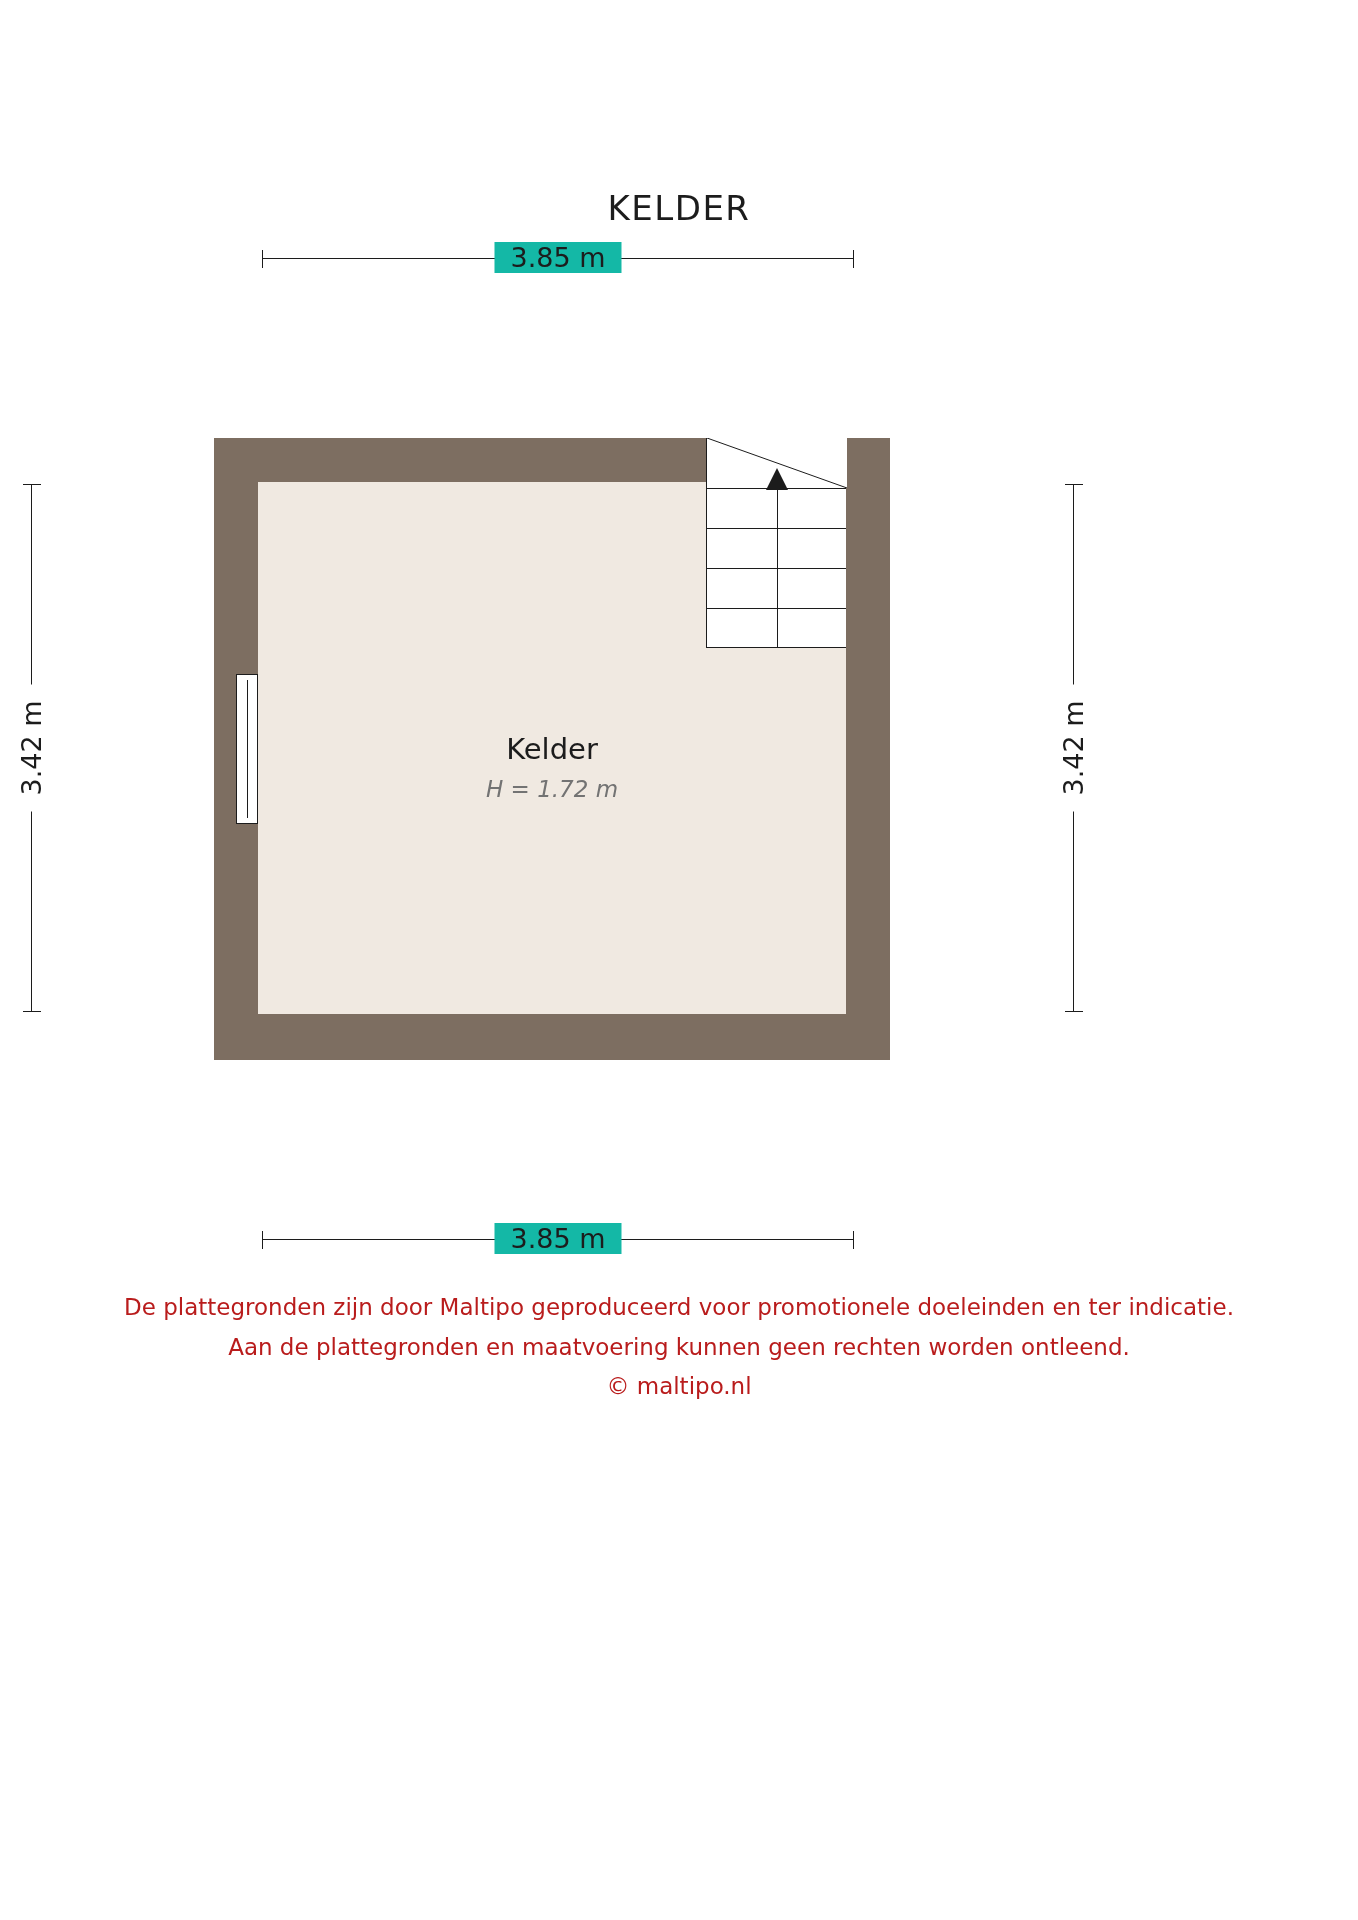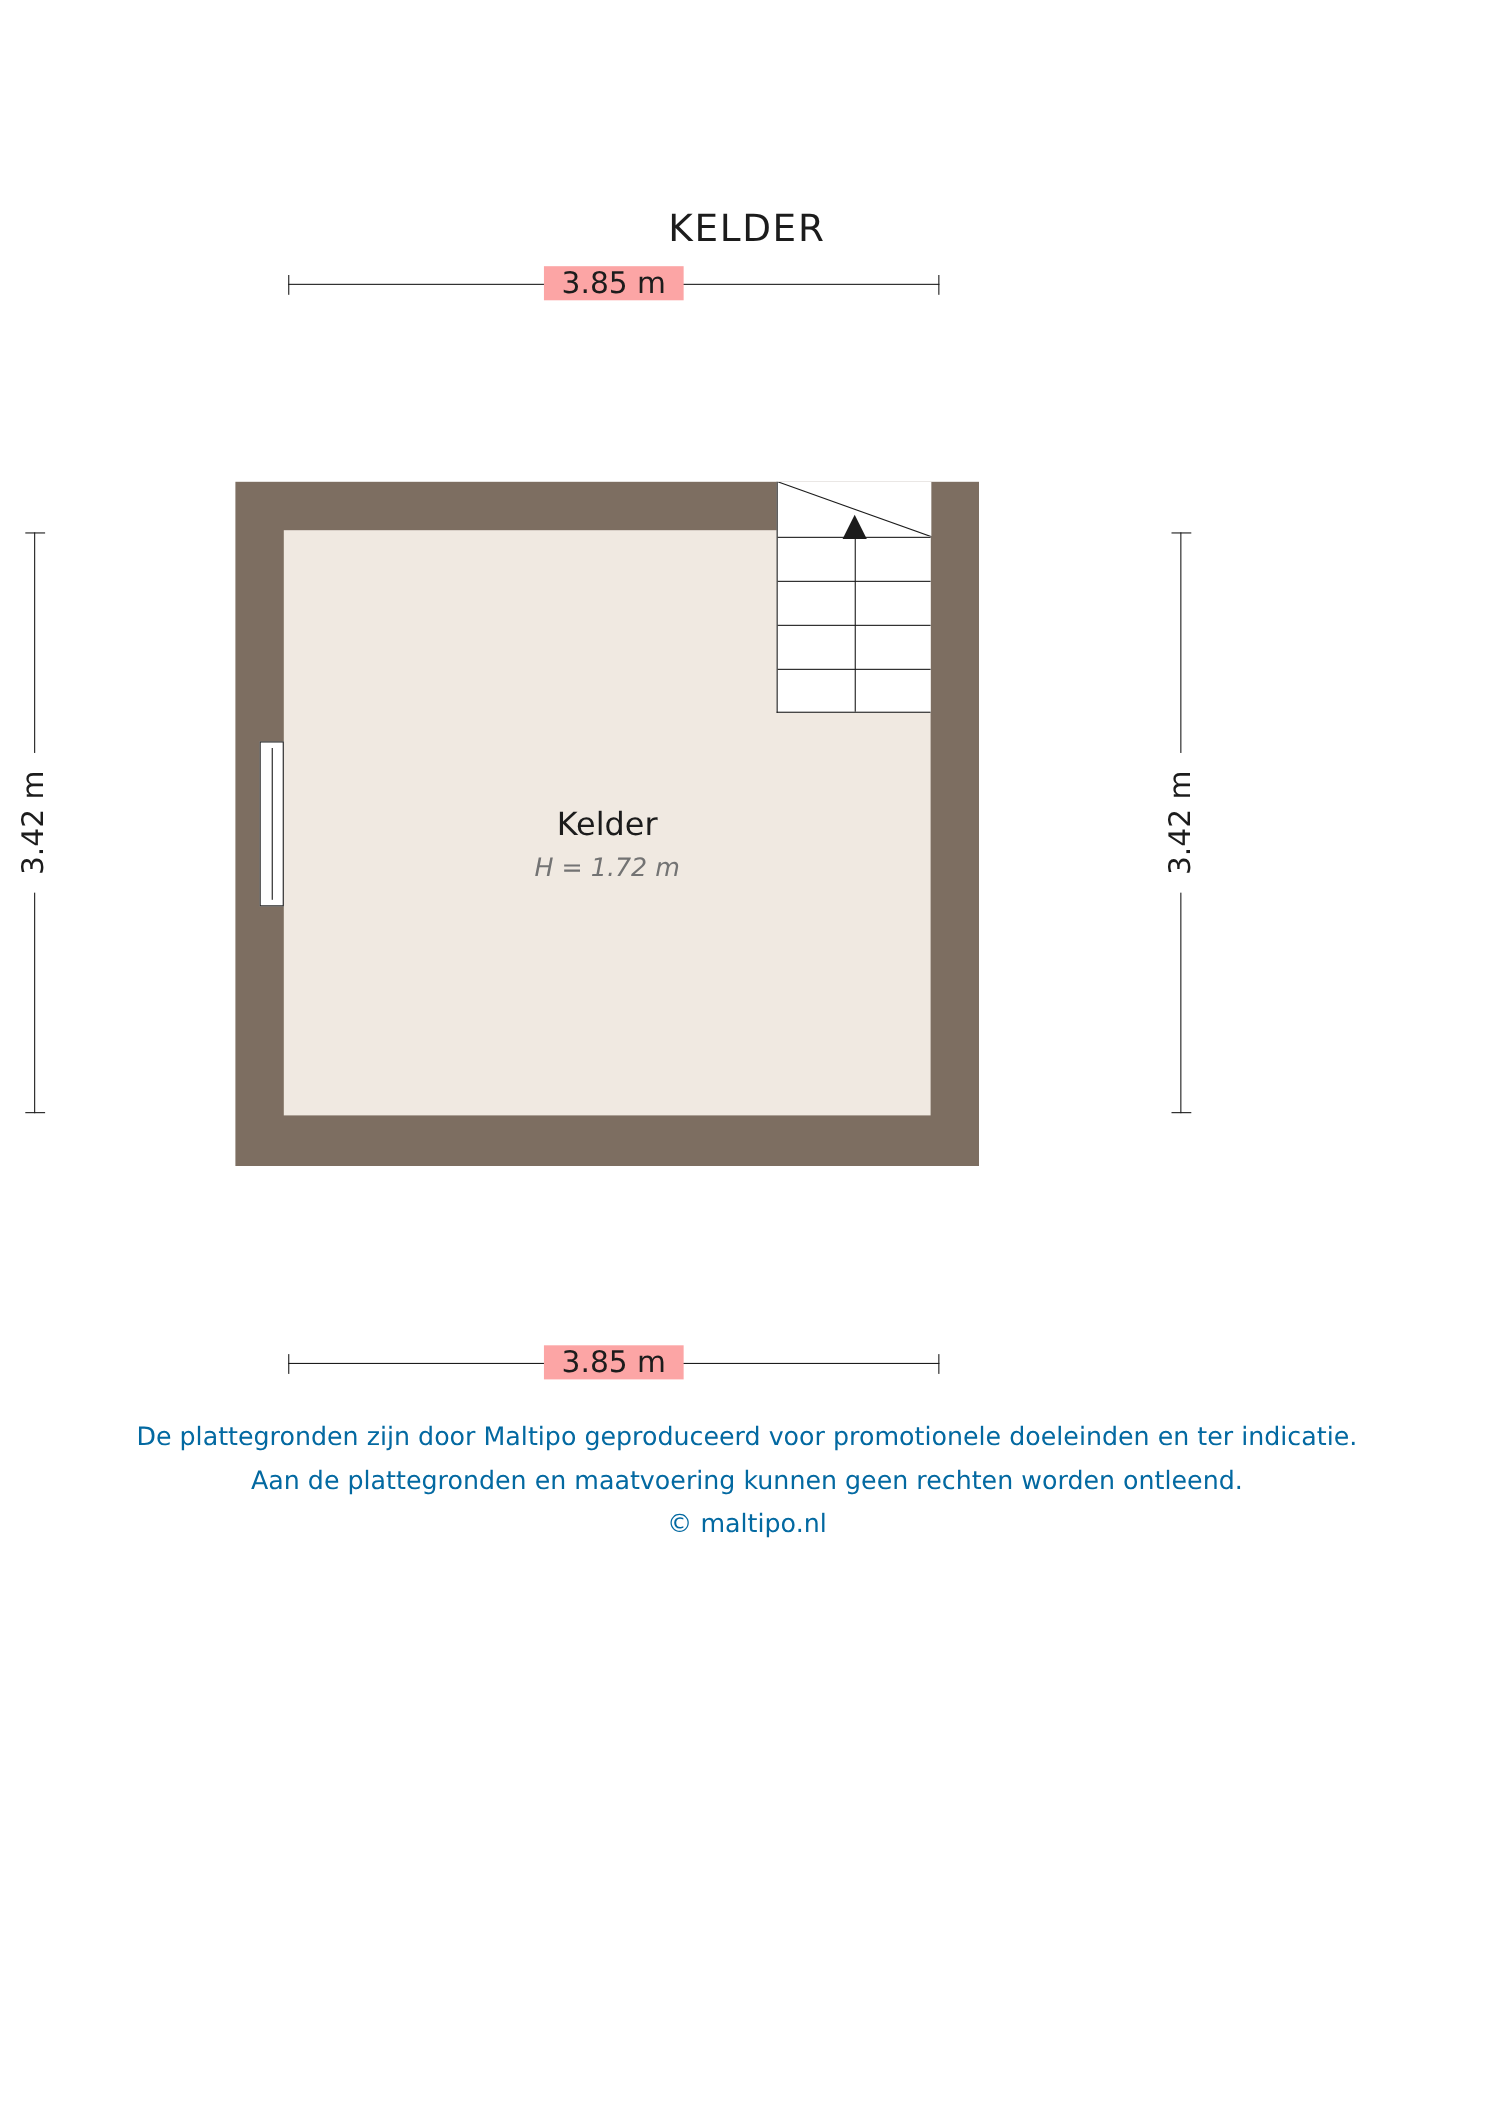--- a/index.html
+++ b/index.html
@@ -48,21 +48,21 @@
     height: 18px;
     background: #1c1c1c;
   }
   .dim-h .cap.left { left: 0; }
   .dim-h .cap.right { right: 0; }
   .dim-h .label {
     position: absolute;
     top: -3px;
     left: 50%;
     transform: translateX(-50%);
-    background: #fca5a5;
+    background: #14b8a6;
     padding: 0 16px;
     font-size: 27px;
     color: #1c1c1c;
   }
 
   .dim-v {
     position: absolute;
     width: 26px;
   }
   .dim-v .line {
@@ -205,21 +205,21 @@
 
   
   .footer {
     position: absolute;
     left: 0;
     top: 1288px;
     width: 100%;
     text-align: center;
     line-height: 1.55;
     font-size: 23px;
-    color: #0369a1;
+    color: #b91c1c;
   }
   .footer div { padding: 2px 0; }
 </style>
 </head>
 <body>
 
 <div class="title">KELDER</div>
 
 <div class="dim-h" style="left:262px; top:245px; width:592px;">
   <div class="line"></div>

